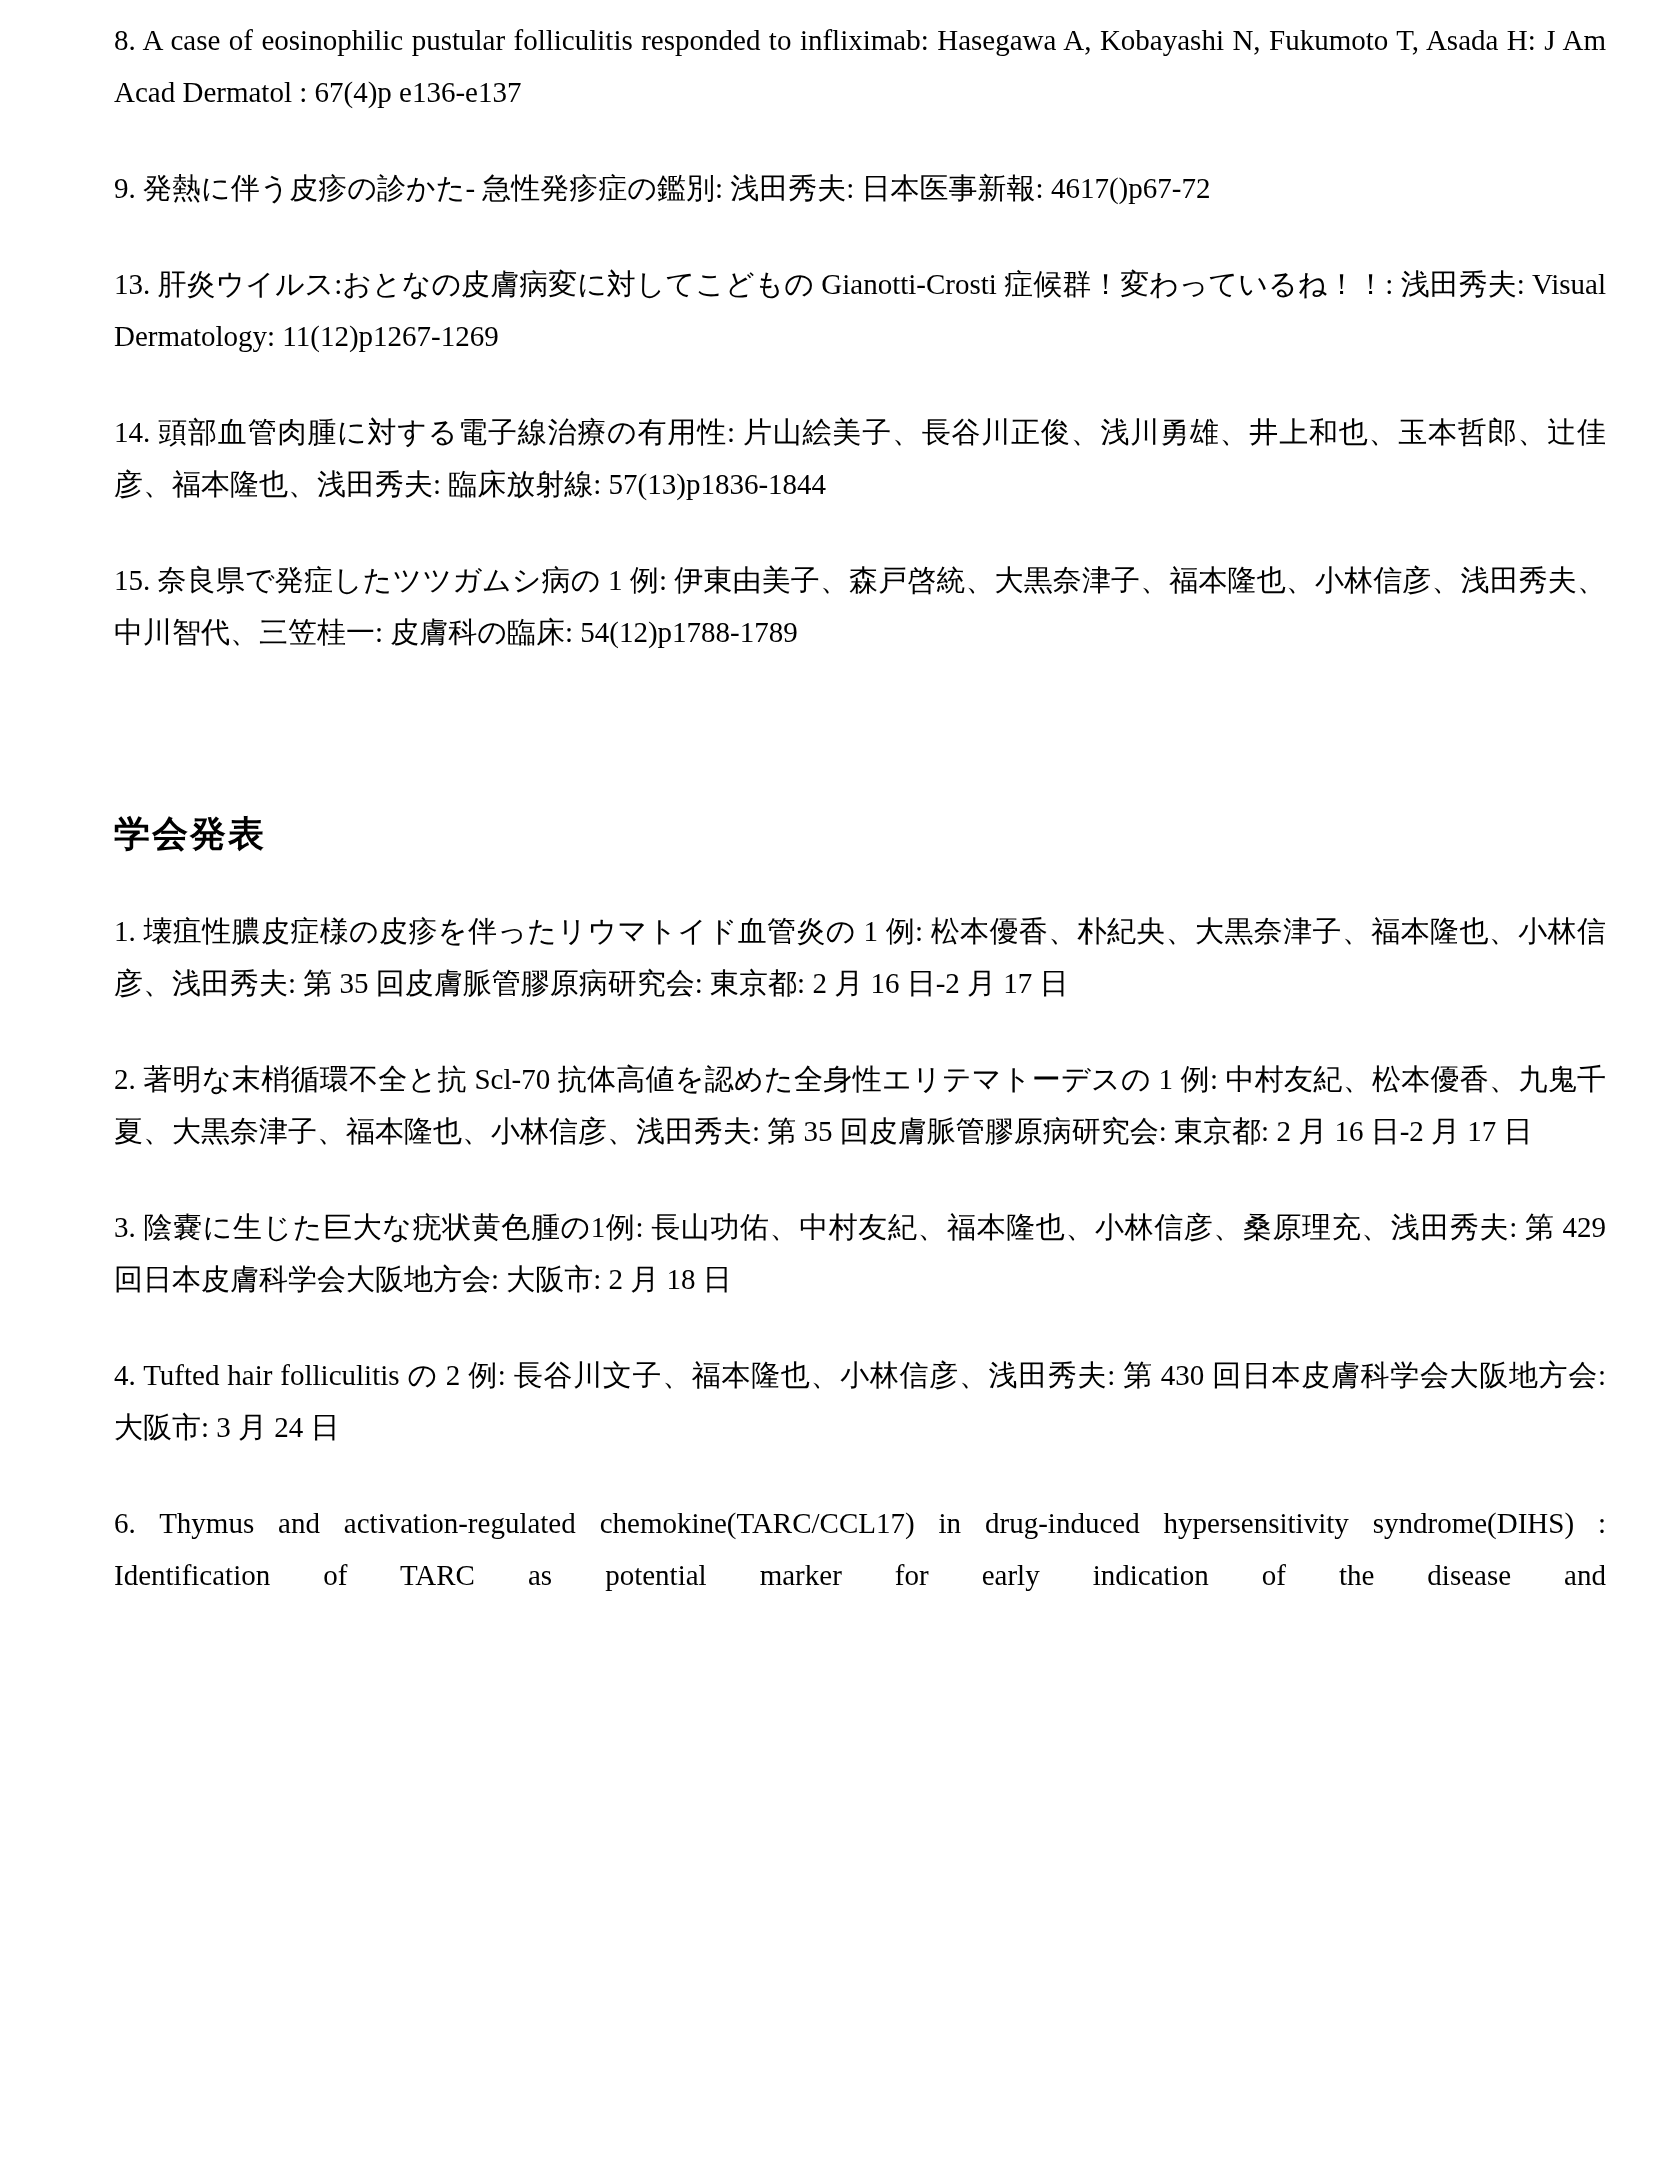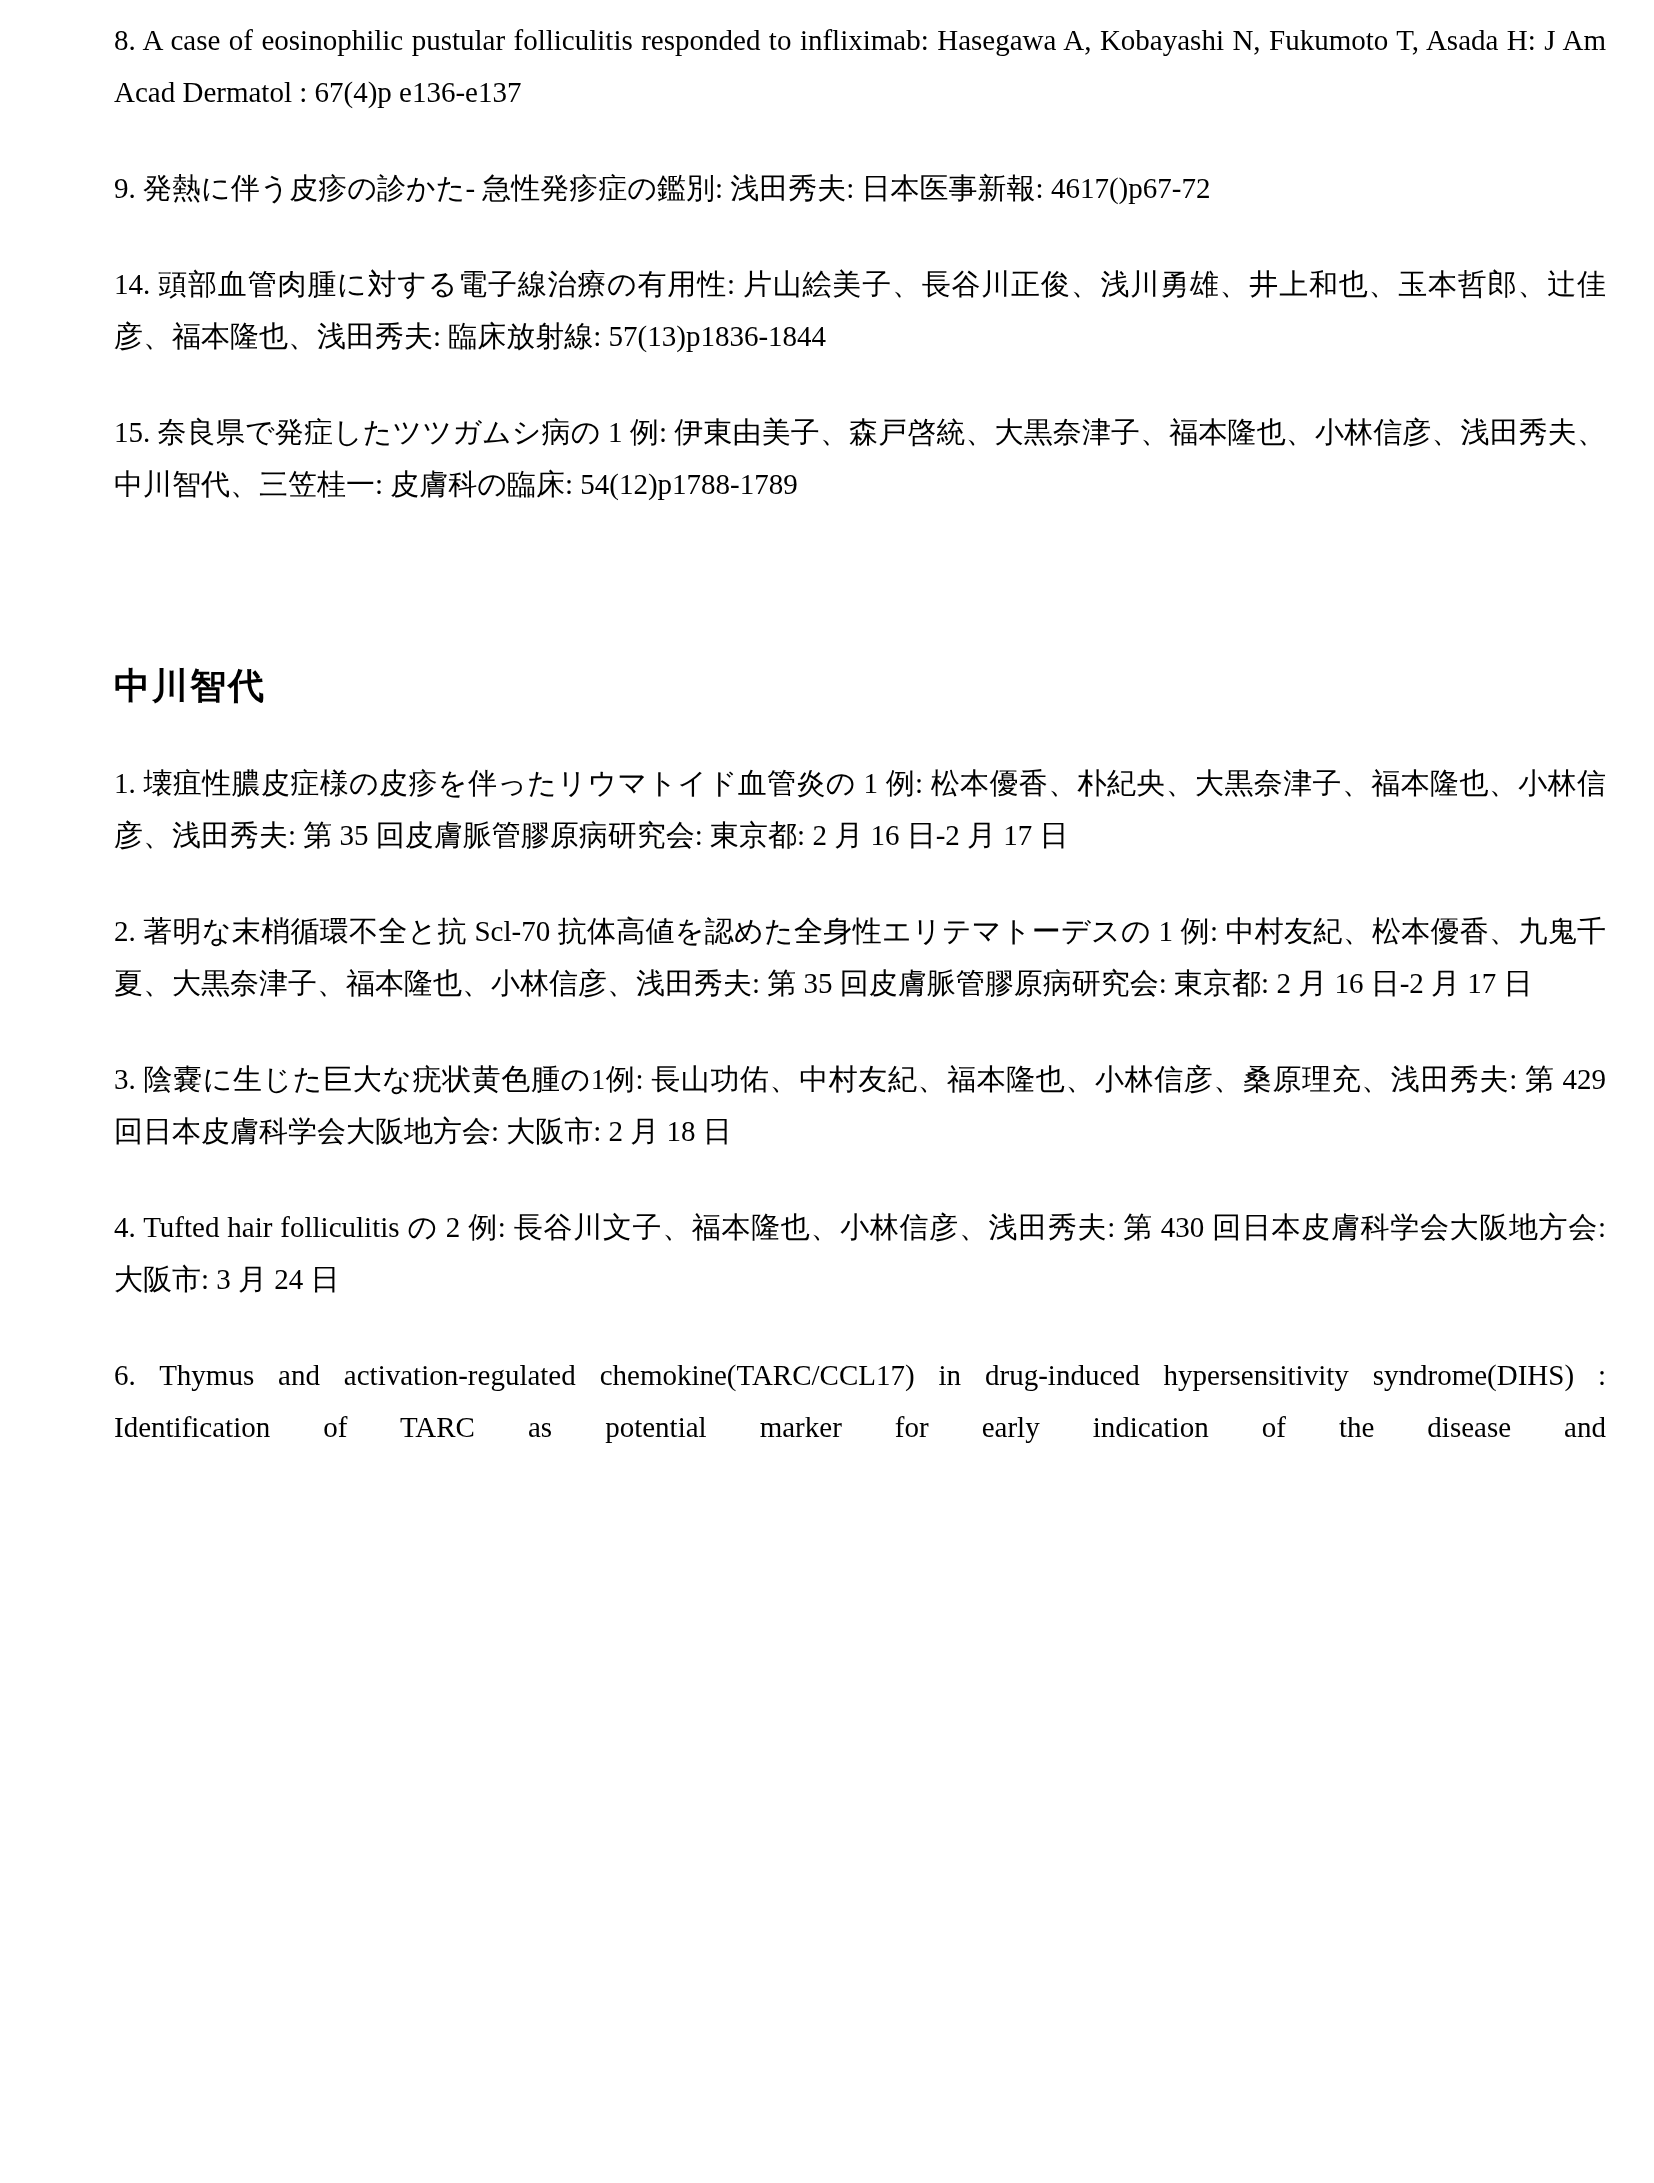--- a/index.html
+++ b/index.html
@@ -41,25 +41,26 @@
   }
 </style>
 </head>
 <body>
 
 <main class="page">
 
   <section>
       <p class="item">8. A case of eosinophilic pustular folliculitis responded to infliximab: Hasegawa A, Kobayashi N, Fukumoto T, Asada H: J Am Acad Dermatol : 67(4)p e136-e137</p>
       <p class="item">9. 発熱に伴う皮疹の診かた- 急性発疹症の鑑別: 浅田秀夫: 日本医事新報: 4617()p67-72</p>
+      <p class="item">13. 肝炎ウイルス:おとなの皮膚病変に対してこどもの Gianotti-Crosti 症候群！変わっているね！！: 浅田秀夫: Visual Dermatology: 11(12)p1267-1269</p>
       <p class="item">14. 頭部血管肉腫に対する電子線治療の有用性: 片山絵美子、長谷川正俊、浅川勇雄、井上和也、玉本哲郎、辻佳彦、福本隆也、浅田秀夫: 臨床放射線: 57(13)p1836-1844</p>
       <p class="item">15. 奈良県で発症したツツガムシ病の 1 例: 伊東由美子、森戸啓統、大黒奈津子、福本隆也、小林信彦、浅田秀夫、中川智代、三笠桂一: 皮膚科の臨床: 54(12)p1788-1789</p>
     </section>
 
-  <h2 class="section-heading">中川智代</h2>
+  <h2 class="section-heading">学会発表</h2>
 
   <section>
       <p class="item">1. 壊疽性膿皮症様の皮疹を伴ったリウマトイド血管炎の 1 例: 松本優香、朴紀央、大黒奈津子、福本隆也、小林信彦、浅田秀夫: 第 35 回皮膚脈管膠原病研究会: 東京都: 2 月 16 日-2 月 17 日</p>
       <p class="item">2. 著明な末梢循環不全と抗 Scl-70 抗体高値を認めた全身性エリテマトーデスの 1 例: 中村友紀、松本優香、九鬼千夏、大黒奈津子、福本隆也、小林信彦、浅田秀夫: 第 35 回皮膚脈管膠原病研究会: 東京都: 2 月 16 日-2 月 17 日</p>
       <p class="item">3. 陰嚢に生じた巨大な疣状黄色腫の1例: 長山功佑、中村友紀、福本隆也、小林信彦、桑原理充、浅田秀夫: 第 429 回日本皮膚科学会大阪地方会: 大阪市: 2 月 18 日</p>
       <p class="item">4. Tufted hair folliculitis の 2 例: 長谷川文子、福本隆也、小林信彦、浅田秀夫: 第 430 回日本皮膚科学会大阪地方会: 大阪市: 3 月 24 日</p>
       <p class="item justify-last">6. Thymus and activation-regulated chemokine(TARC/CCL17) in drug-induced hypersensitivity syndrome(DIHS) : Identification of TARC as potential marker for early indication of the disease and</p>
     </section>
 
 </main>

